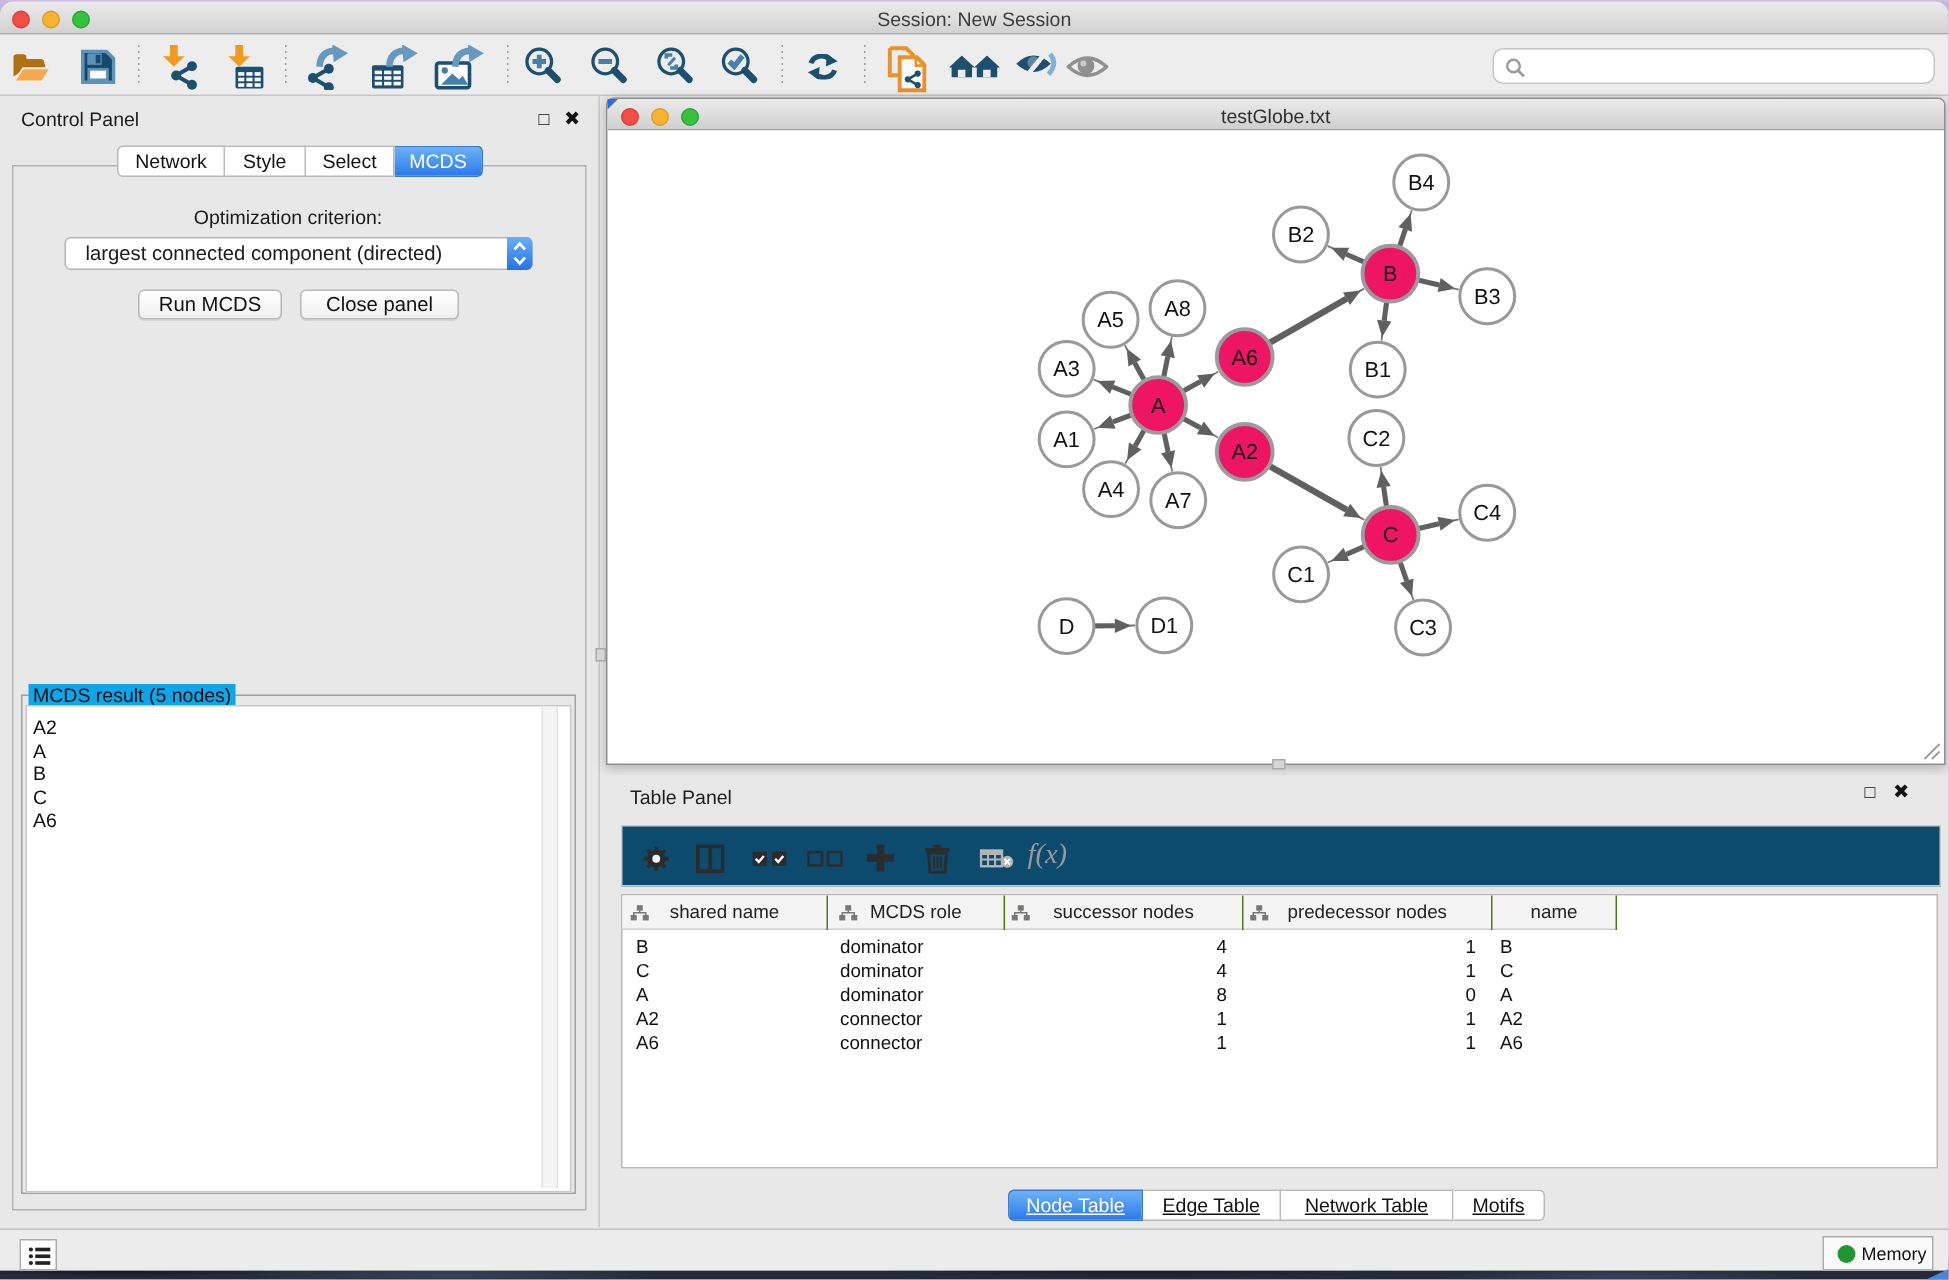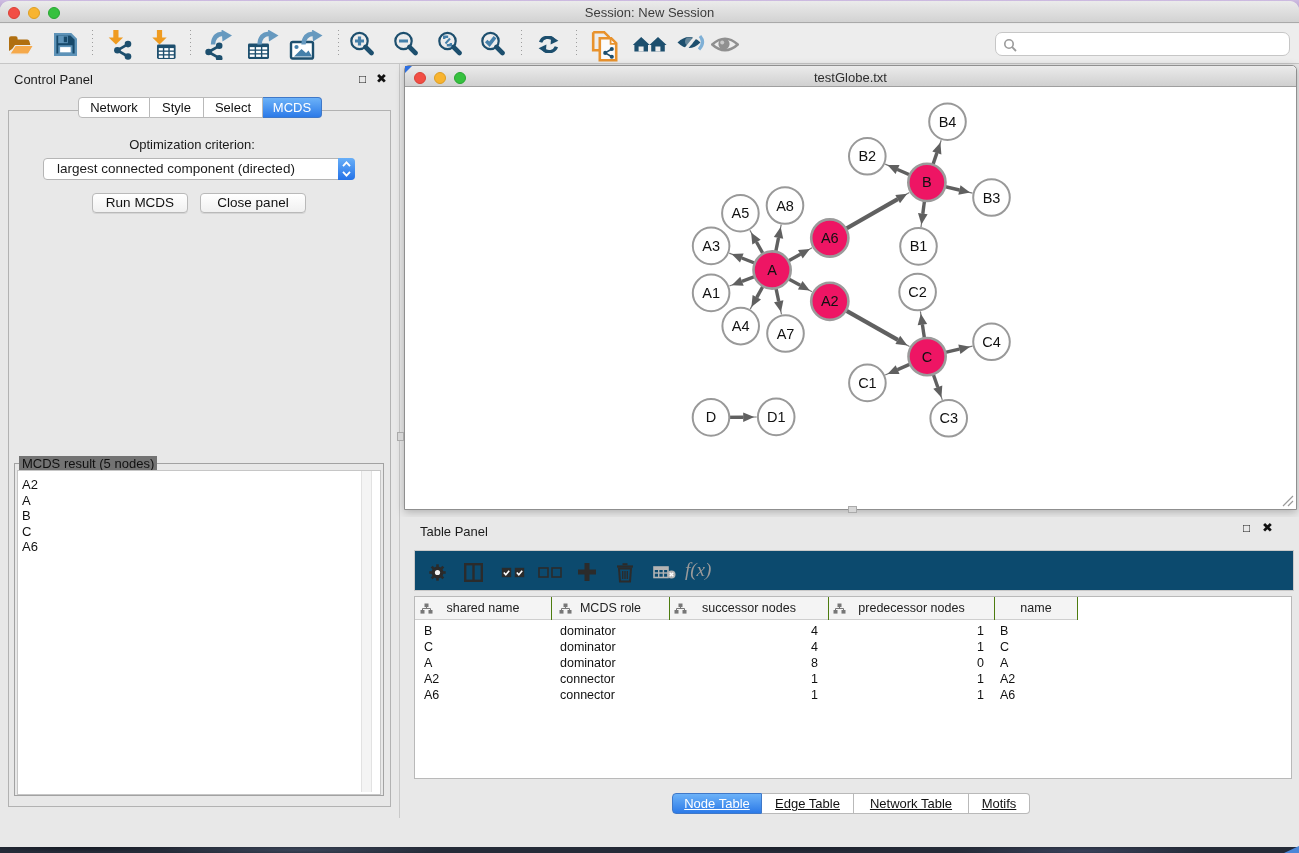--- a/index.html
+++ b/index.html
@@ -48,21 +48,21 @@
 #opt-label { left:0px; top:73px; width:384px; text-align:center; font-size:13px; color:#1a1a1a; }
 #combo { left:43px; top:94px; width:312px; height:22px; background:#fff;
   border:1px solid #b5b5b5; border-radius:4px; font-size:13.5px; color:#1a1a1a;
   line-height:20px; padding-left:13px; }
 #combo-btn { left:338px; top:94px; width:17px; height:22px; border-radius:0 4px 4px 0;
   background:linear-gradient(#68aff8,#2472e8); }
 .btn { top:129px; height:20px; background:linear-gradient(#ffffff,#f0f0f0);
   border:1px solid #b9b9b9; border-radius:4px; font-size:13.5px; color:#111;
   text-align:center; line-height:18px; box-shadow:0 1px 0 rgba(0,0,0,0.08); }
 #groupbox { left:14px; top:399px; width:370px; height:333px; border:1px solid #a2a2a2; }
-#group-title { left:19px; top:392px; background:#737373; padding:0 3px; font-size:13px; color:#111; }
+#group-title { left:19px; top:392px; background:#0ea5e9; padding:0 3px; font-size:13px; color:#111; }
 #listbox { left:17px; top:406px; width:364px; height:325px; background:#fff;
   border:1px solid #c6c6c6; font-size:13px; color:#111; padding-top:6px; }
 #listbox div { padding-left:4px; height:15.6px; line-height:15.6px; }
 #scrolltrack { left:361px; top:407px; width:11px; height:321px; background:#f4f4f4;
   border-left:1px solid #e2e2e2; border-right:1px solid #e2e2e2; }
 
 #rightarea { left:401px; top:63px; width:898px; height:754px; background:#e8e8e8; }
 
 #gwin { left:3px; top:1px; width:893px; height:445px; background:#fff;
   border:1px solid #8f8f8f; border-radius:5px 5px 0 0;
@@ -543,15 +543,33 @@
             <span style="left:414px;width:155px;text-align:right">1</span>
             <span style="left:585px">A6</span>
           </div>
       </div>
       <div class="btab first abs" style="left:271px;width:90px">Node Table</div>
       <div class="btab abs" style="left:361px;width:92px">Edge Table</div>
       <div class="btab abs" style="left:453px;width:115px">Network Table</div>
       <div class="btab last abs" style="left:568px;width:61px">Motifs</div>
     </div>
   </div>
+  <div id="statusbar" class="abs">
+    <div id="sb-listbtn" class="abs">
+        <svg class="abs" style="left:5px;top:4px" width="15" height="13" viewBox="0 0 15 13">
+          <g fill="#222">
+            <circle cx="1.6" cy="2" r="1.4"></circle>
+            <rect x="4.5" y="0.8" width="10" height="2.4"></rect>
+            <circle cx="1.6" cy="6.5" r="1.4"></circle>
+            <rect x="4.5" y="5.3" width="10" height="2.4"></rect>
+            <circle cx="1.6" cy="11" r="1.4"></circle>
+            <rect x="4.5" y="9.8" width="10" height="2.4"></rect>
+          </g>
+        </svg>
+      </div>
+    <div id="sb-mem" class="abs">
+        <div class="dot abs"></div>
+        <div class="txt abs">Memory</div>
+      </div>
+  </div>
 
 </div>
 <div class="abs" style="left:1284px;top:846px;width:0;height:0;border-bottom:7px solid #4a86d8;border-left:15px solid transparent"></div>
 
 </body></html>

